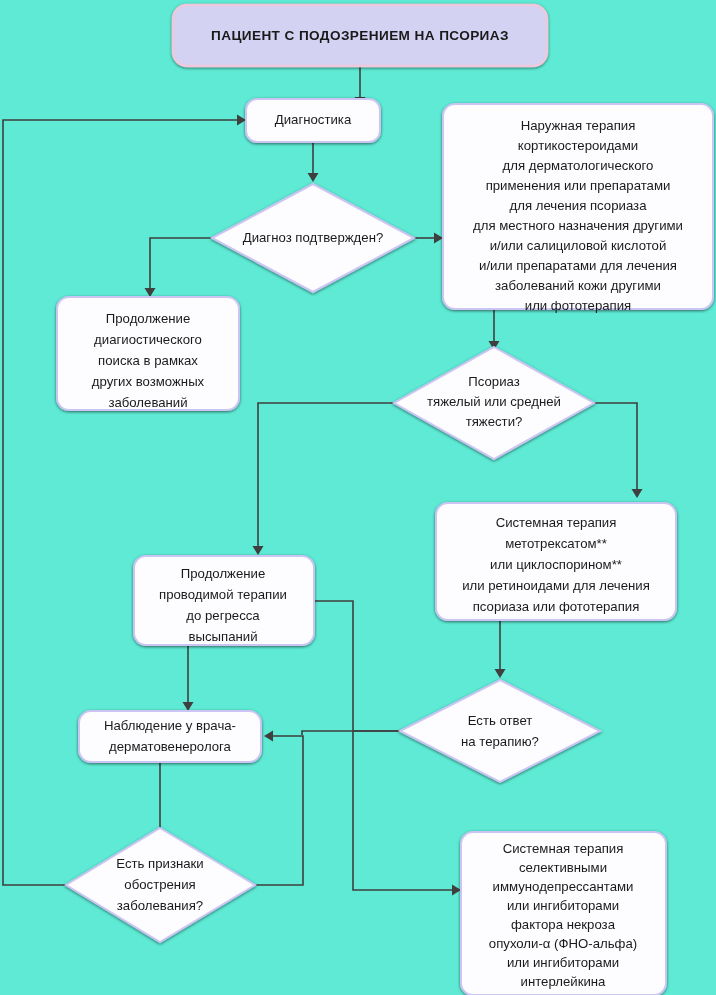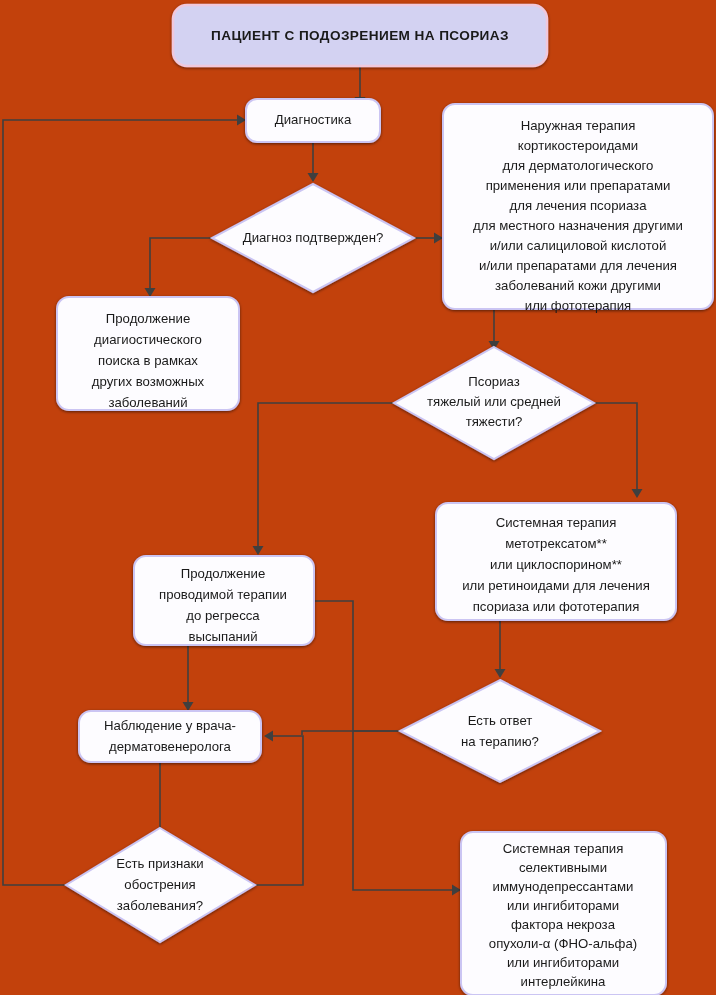--- a/index.html
+++ b/index.html
@@ -10,21 +10,21 @@
   body {
     width: 716px;
     height: 995px;
     overflow: hidden;
     font-family: "Liberation Sans", sans-serif;
   }
   #chart-root {
     position: relative;
     width: 716px;
     height: 995px;
-    background: #c2410c;
+    background: #5eead4;
   }
   svg.flow {
     position: absolute;
     top: 0;
     left: 0;
     width: 716px;
     height: 995px;
   }
   .node-text {
     fill: #1a1a1a;

